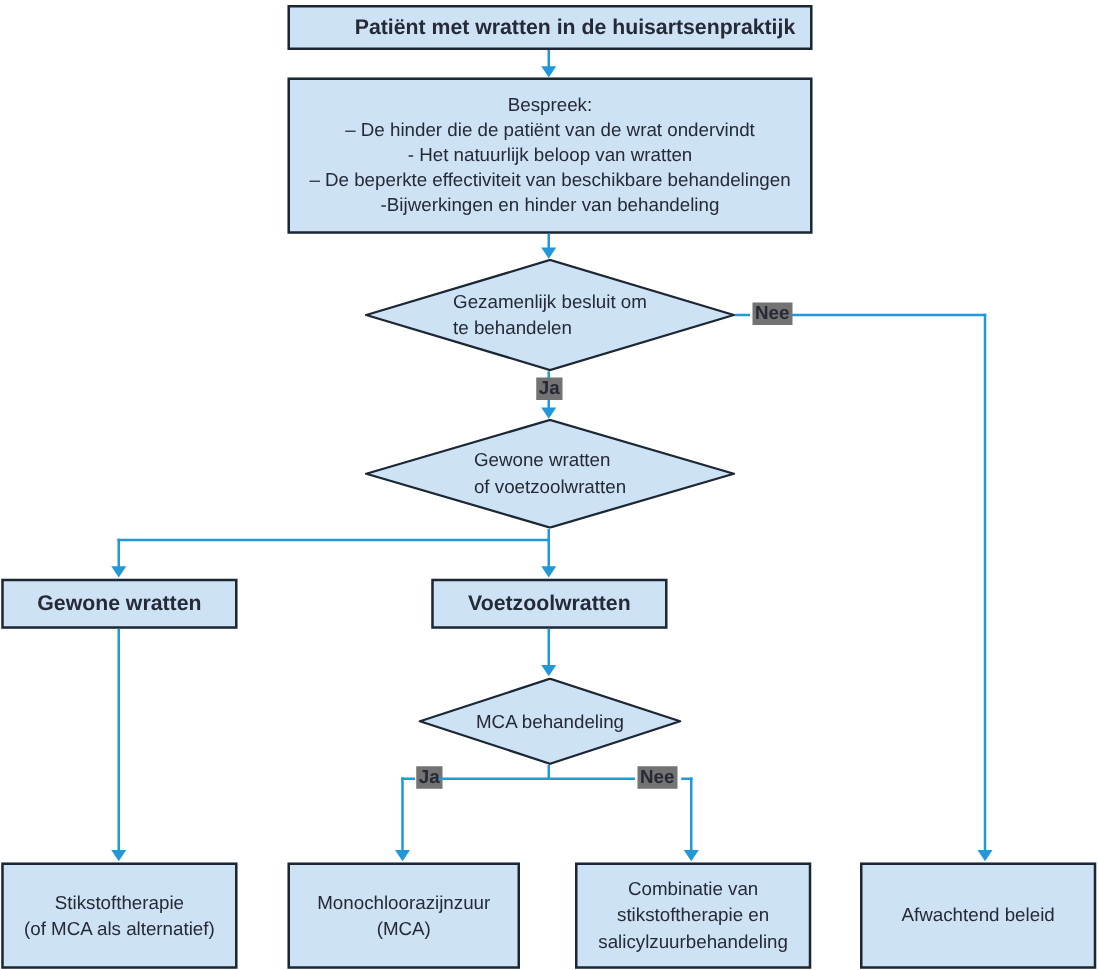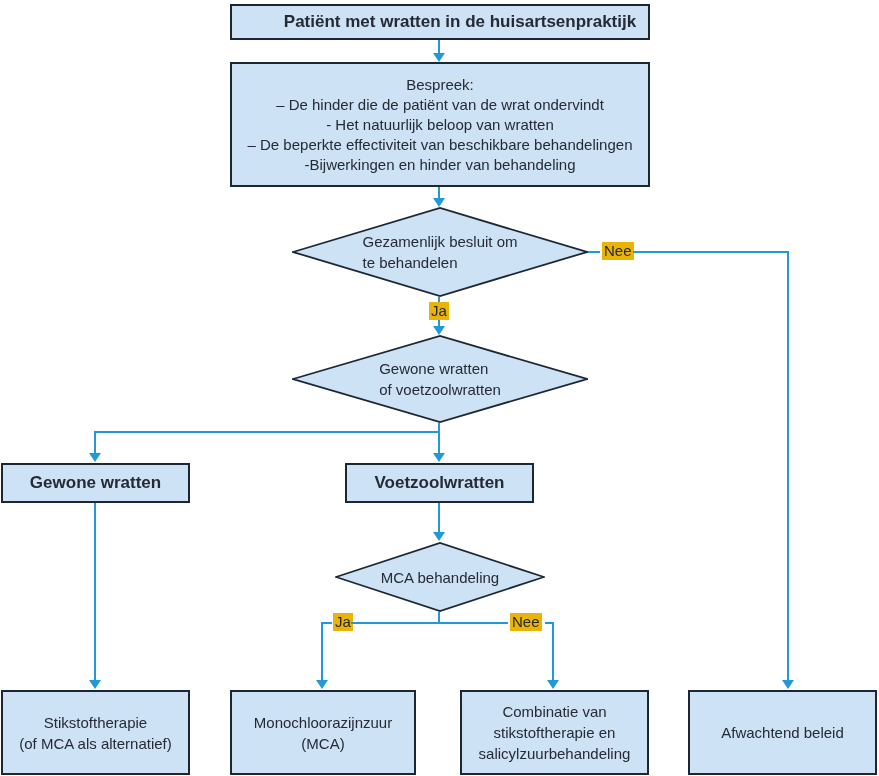--- a/index.html
+++ b/index.html
@@ -44,23 +44,24 @@
   .arrow-down {
     position: absolute; width: 0; height: 0;
     border-left: 6px solid transparent;
     border-right: 6px solid transparent;
     border-top: 9px solid var(--connector, #2199d8);
   }
   .edge-label {
     position: absolute;
     font-size: 15px;
     line-height: 18px;
-    background: #eab308;
+    background: #737373;
     padding: 0 2px;
     color: var(--text, #262a37);
+    font-weight: bold;
   }
 </style>
 </head>
 <body>
 
 <div class="canvas">
 
   <div class="node title" style="left:230px; top:4px; width:420px; height:36px;padding-left:40px;">Patiënt met wratten in de huisartsenpraktijk</div>
 
   <div class="node body-sm" style="left:230px; top:62px; width:420px; height:125px;">Bespreek:

